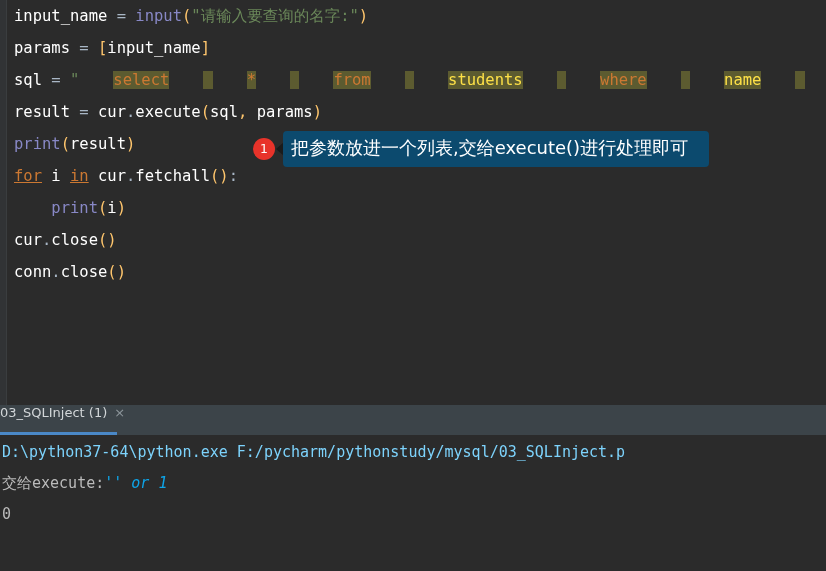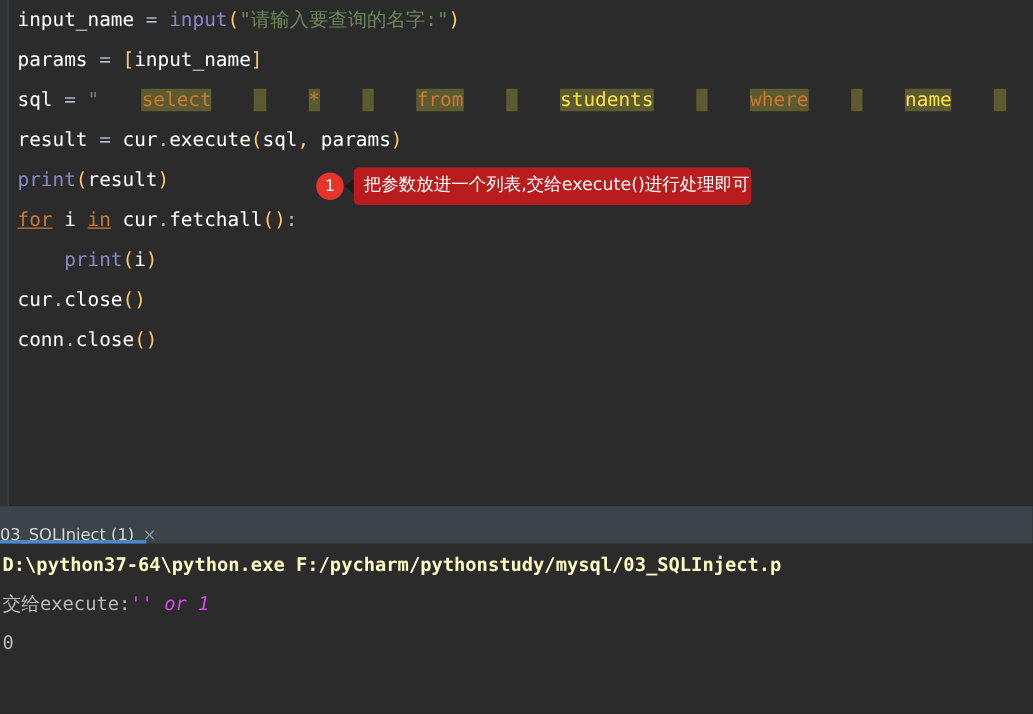--- a/index.html
+++ b/index.html
@@ -85,25 +85,25 @@
   }
   #callout-arrow {
     width: 0; height: 0;
     border-top: 7px solid transparent;
     border-bottom: 7px solid transparent;
     border-right: 8px solid #1b1b1b;
     margin-left: 1px;
     flex: 0 0 auto;
   }
   #callout-bubble {
-    background: #b91c1c;
+    background: #0c4a6e;
     color: #ffffff;
-    font-size: 14px;
-    font-family: "DejaVu Sans", sans-serif;
-    padding: 6px 1px 7px 8px;
+    font-size: 18px;
+    font-family: "DejaVu Sans", sans-serif;
+    padding: 6px 21px 7px 8px;
     border-radius: 4px;
     white-space: nowrap;
     line-height: 1.25;
     margin-left: -1px;
   }
 
   
   #tabbar {
     position: absolute;
     left: 0;
@@ -111,21 +111,21 @@
     width: 826px;
     height: 30px;
     background: #3c4449;
   }
   #tab {
     position: absolute;
     left: 0;
     top: 0;
     height: 46px;
     display: flex;
-    align-items: center;
+    align-items: flex-start;
     padding: 0 8px 0 0;
     box-sizing: border-box;
   }
   #tab-label {
     color: #d2d6d8;
     font-size: 13px;
     font-family: "DejaVu Sans", sans-serif;
     white-space: nowrap;
   }
   #tab-close {
@@ -158,23 +158,23 @@
     left: 2px;
     top: 2px;
     width: 830px;
     font-family: "DejaVu Sans Mono", monospace;
     font-size: 15px;
     line-height: 31px;
     white-space: pre;
     color: #bbbbbb;
   }
   .cline { height: 31px; white-space: pre; }
-  .cmd   { color: #fef9c3; font-weight: bold; }
+  .cmd   { color: #7dd3fc; }
   .prompt{ color: #bbbbbb; }
-  .stdin { color: #d946ef; font-style: italic; margin-top: 14px; }
+  .stdin { color: #0ea5e9; font-style: italic; margin-top: 14px; }
   .cout  { color: #bbbbbb; }
 </style>
 </head>
 <body>
 
 <div id="editor">
   <div id="gutter"></div>
   <div id="code"><div class="ln"><span class="id">input_name</span><span class="op"> = </span><span class="bi">input</span><span class="par">(</span><span class="str">"请输入要查询的名字:"</span><span class="par">)</span></div><div class="ln"><span class="id">params</span><span class="op"> = </span><span class="brk">[</span><span class="id">input_name</span><span class="brk">]</span></div><div class="ln"><span class="id">sql</span><span class="op"> = </span><span class="str">"</span><span class="sqlk hl">select</span><span class="hl"> </span><span class="sqlk hl">*</span><span class="hl"> </span><span class="sqlk hl">from</span><span class="hl"> </span><span class="sqlid hl">students</span><span class="hl"> </span><span class="sqlk hl">where</span><span class="hl"> </span><span class="sqlid hl">name</span><span class="hl"> </span><span class="sqlst hl">=</span><span class="hl"> </span><span class="sqlid hl">%s</span><span class="str">"</span></div><div class="ln"><span class="id">result</span><span class="op"> = </span><span class="id">cur</span><span class="op">.</span><span class="id">execute</span><span class="par">(</span><span class="id">sql</span><span class="par">,</span><span class="id"> params</span><span class="par">)</span></div><div class="ln"><span class="bi">print</span><span class="par">(</span><span class="id">result</span><span class="par">)</span></div><div class="ln"><span class="kw">for</span><span class="id"> i </span><span class="kw">in</span><span class="id"> cur</span><span class="op">.</span><span class="id">fetchall</span><span class="par">(</span><span class="par">)</span><span class="op">:</span></div><div class="ln"><span class="op">    </span><span class="bi">print</span><span class="par">(</span><span class="id">i</span><span class="par">)</span></div><div class="ln"><span class="id">cur</span><span class="op">.</span><span class="id">close</span><span class="par">(</span><span class="par">)</span></div><div class="ln"><span class="id">conn</span><span class="op">.</span><span class="id">close</span><span class="par">(</span><span class="par">)</span></div></div>
 </div>
 

